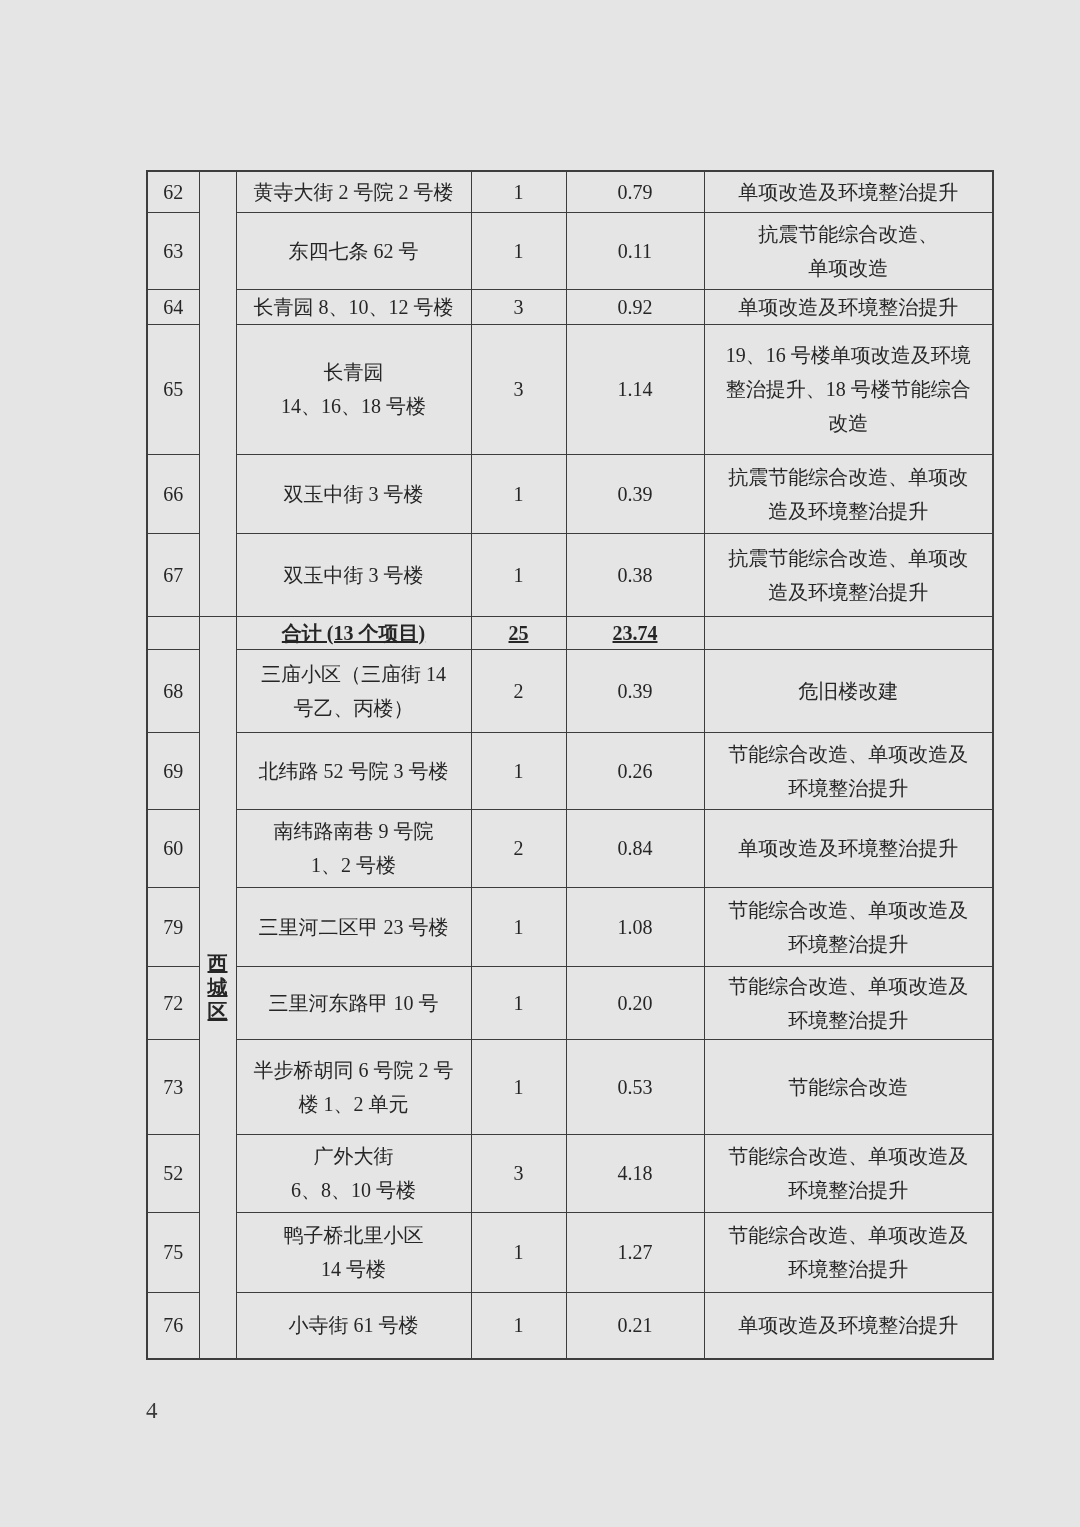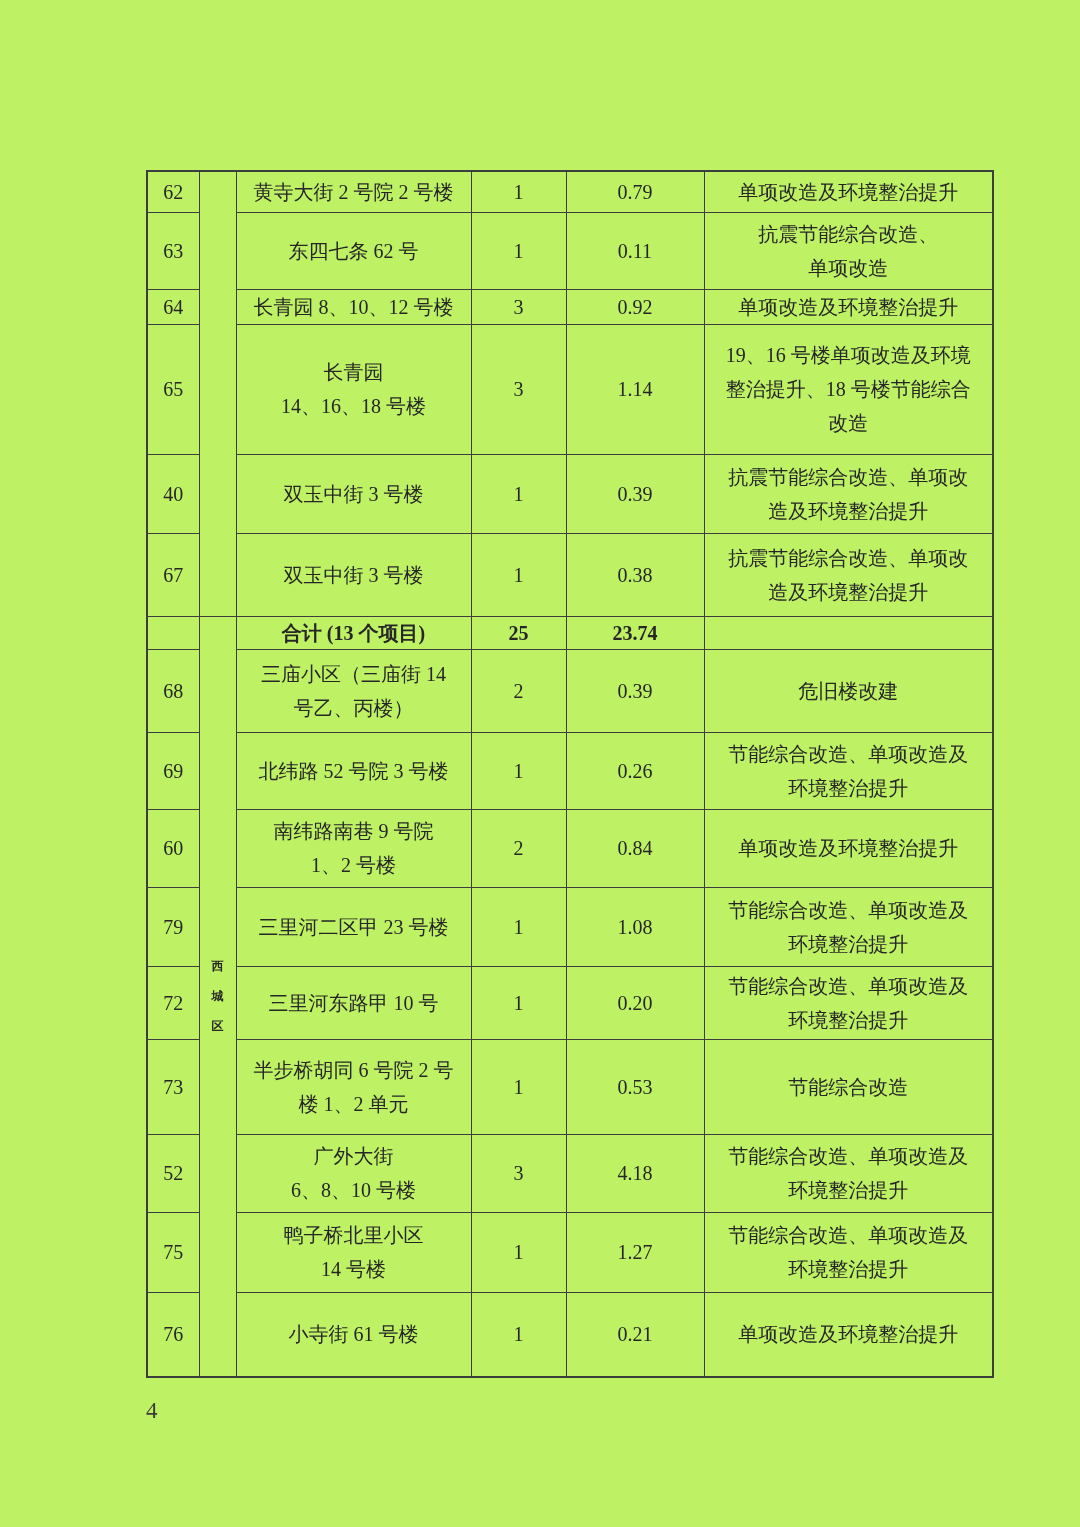--- a/index.html
+++ b/index.html
@@ -1,37 +1,37 @@
 <!DOCTYPE html>
 <html><head>
 <meta charset="utf-8">
 <style>
   html,body{margin:0;padding:0;}
   body{
     width:1080px;height:1527px;background:#ffffff;
     font-family:"Liberation Serif","DejaVu Serif",serif;
     color:#262626;
   }
-  .page{position:relative;width:1080px;height:1527px;background:#bef264;overflow:hidden;}
+  .page{position:relative;width:1080px;height:1527px;background:#e5e5e5;overflow:hidden;}
   table.doc{
     position:absolute;left:146px;top:170px;width:846px;
     border-collapse:collapse;table-layout:fixed;
     border:2px solid #3d3d3d;
   }
   table.doc td{
     border:1.5px solid #3d3d3d;
     text-align:center;vertical-align:middle;
     font-size:20px;line-height:34px;
     white-space:pre-line;
     padding:0 2px;overflow:hidden;
   }
-  tr.total-row td{font-weight:bold;line-height:30px;}
+  tr.total-row td{font-weight:bold;line-height:30px;text-decoration:underline;}
   .vertical-district{
     width:22px;margin:0 auto;
-    line-height:30px;font-size:12px;
+    line-height:24px;font-size:20px;
     word-break:break-all;white-space:normal;
   }
   .page-number{
     position:absolute;left:146px;top:1398px;
     font-size:23px;color:#3a3a3a;
   }
 </style>
 </head>
 <body>
 
@@ -74,21 +74,21 @@
         <td>65</td>
         <td>长青园
 14、16、18 号楼</td>
         <td>3</td>
         <td>1.14</td>
         <td>19、16 号楼单项改造及环境
 整治提升、18 号楼节能综合
 改造</td>
       </tr>
       <tr style="height:79px">
-        <td>40</td>
+        <td>66</td>
         <td>双玉中街 3 号楼</td>
         <td>1</td>
         <td>0.39</td>
         <td>抗震节能综合改造、单项改
 造及环境整治提升</td>
       </tr>
       <tr style="height:83px">
         <td>67</td>
         <td>双玉中街 3 号楼</td>
         <td>1</td>
@@ -165,21 +165,21 @@
       </tr>
       <tr style="height:80px">
         <td>75</td>
         <td>鸭子桥北里小区
 14 号楼</td>
         <td>1</td>
         <td>1.27</td>
         <td>节能综合改造、单项改造及
 环境整治提升</td>
       </tr>
-      <tr style="height:85px">
+      <tr style="height:67px">
         <td>76</td>
         <td>小寺街 61 号楼</td>
         <td>1</td>
         <td>0.21</td>
         <td>单项改造及环境整治提升</td>
       </tr>
     </tbody>
   </table>
 
   <div class="page-number">4</div>

